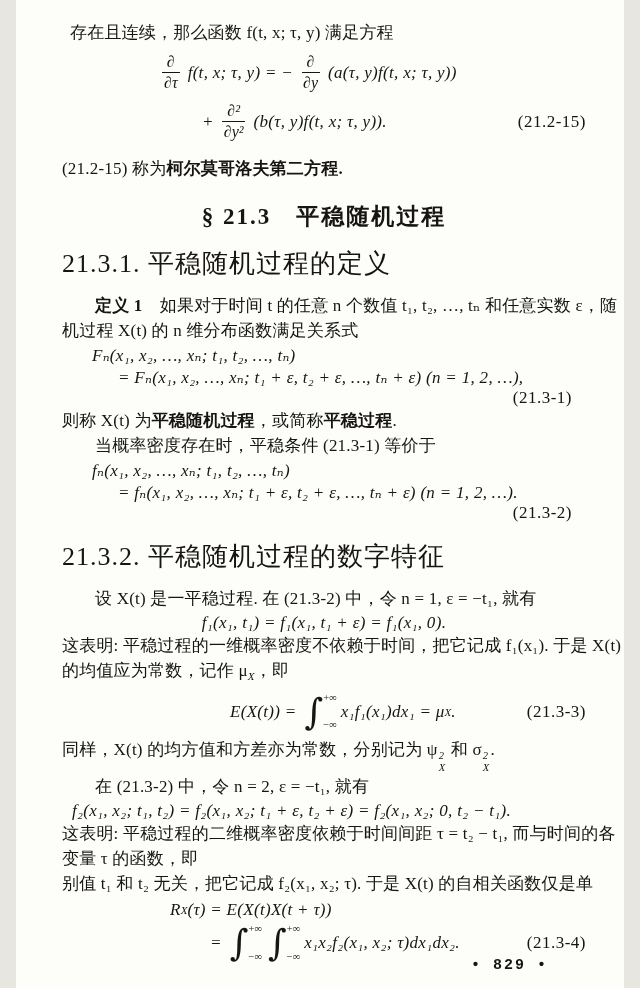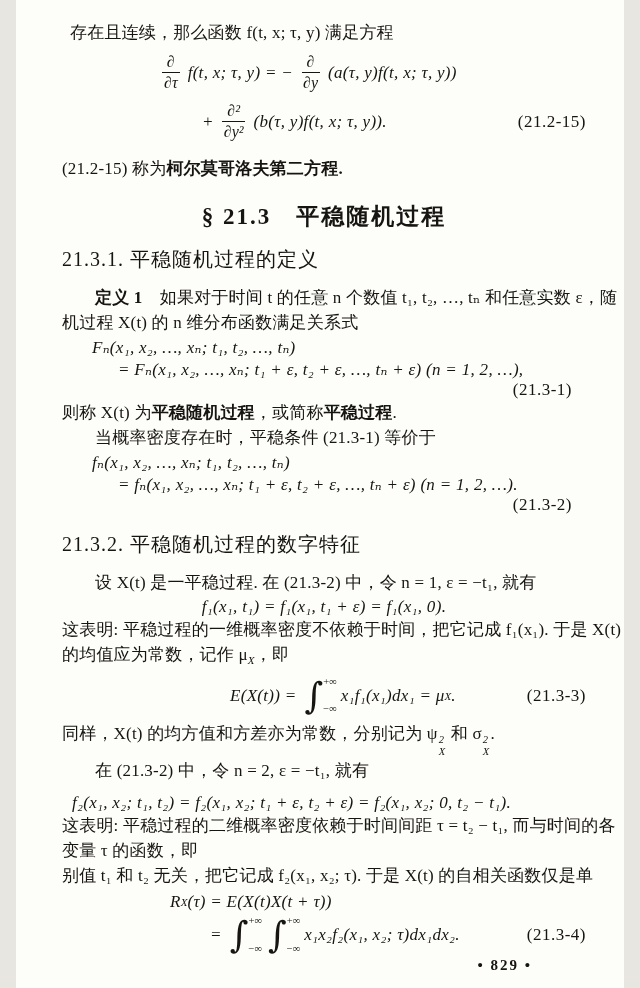--- a/index.html
+++ b/index.html
@@ -78,33 +78,34 @@
 
   
   .section-heading {
     text-align: center;
     font-size: 23px;
     font-weight: bold;
     letter-spacing: 2px;
     margin: 20px 0 14px 0;
   }
   .subsection-heading {
-    font-size: 20px;
+    font-size: 26px;
     font-weight: 500;
     letter-spacing: 1px;
     margin: 6px 0 12px 0;
   }
 
   .footer {
     position: absolute;
     bottom: 14px;
-    right: 92px;
+    right: 76px;
     font-size: 15px;
     font-weight: bold;
     letter-spacing: 2px;
+    font-family: Liberation Mono, monospace;
   }
 </style>
 </head>
 <body>
 
 <div class="page">
 
   <p class="body-line small-indent">存在且连续，那么函数 f(t, x; τ, y) 满足方程</p>
 
   <div style="margin-top:8px;">
@@ -190,21 +191,21 @@
   <p class="body-line" style="margin-top:6px;"><span>同样，X(t) 的均方值和方差亦为常数，分别记为 ψ</span><span class="supsub">
         <span>2</span>
         <span>X</span>
       </span><span> 和 σ</span><span class="supsub">
         <span>2</span>
         <span>X</span>
       </span><span>.</span></p>
 
   <p class="body-line indent">在 (21.3-2) 中，令 n = 2, ε = −t₁, 就有</p>
 
-  <div class="eq-line" style="padding-left:10px;margin-top:10px;">
+  <div class="eq-line" style="padding-left:10px;margin-top:2px;">
     <span class="eq-text">f₂(x₁, x₂; t₁, t₂) = f₂(x₁, x₂; t₁ + ε, t₂ + ε) = f₂(x₁, x₂; 0, t₂ − t₁).</span>
   </div>
 
   <p class="body-line">这表明: 平稳过程的二维概率密度依赖于时间间距 τ = t₂ − t₁, 而与时间的各</p>
   <p class="body-line">变量 τ 的函数，即</p>
   <p class="body-line">别值 t₁ 和 t₂ 无关，把它记成 f₂(x₁, x₂; τ). 于是 X(t) 的自相关函数仅是单</p>
 
   <div style="margin-top:4px;">
     <div class="eq-line" style="padding-left:108px;">
       <span class="eq-text">R</span>

